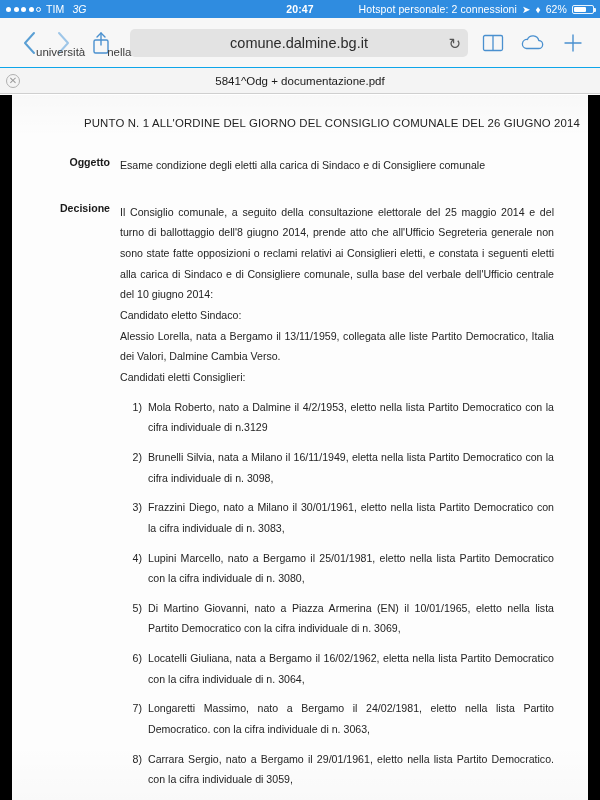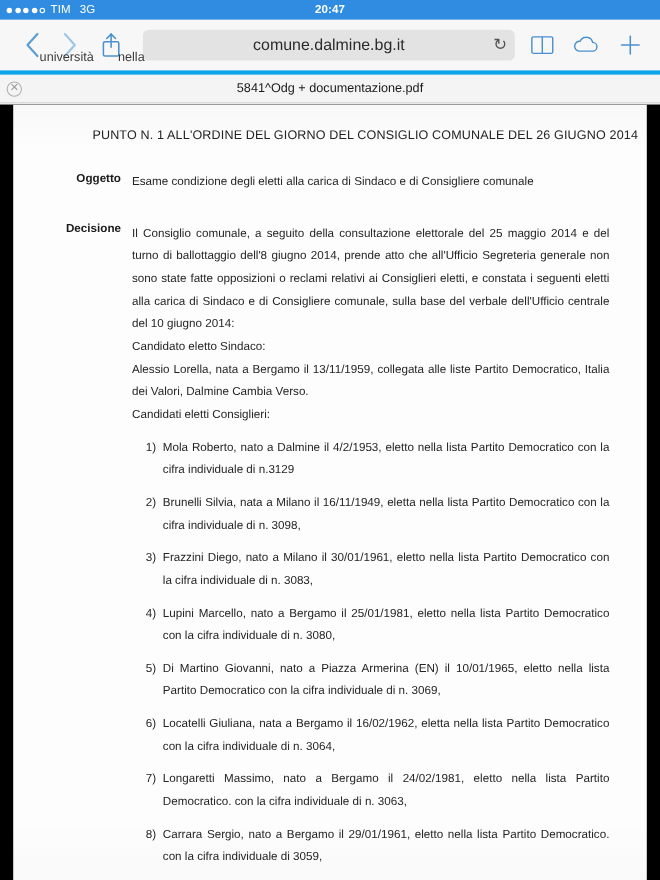--- a/index.html
+++ b/index.html
@@ -33,21 +33,21 @@
     position: relative;
   }
   .sb-left { display: flex; align-items: center; gap: 5px; }
   .signal-dots { display: flex; align-items: center; gap: 2.5px; }
   .dot {
     width: 5px; height: 5px; border-radius: 50%;
     background: #ffffff;
   }
   .dot.hollow { background: transparent; border: 1px solid #ffffff; width: 5px; height: 5px; }
   .sb-carrier { font-size: 10.5px; }
-  .sb-net { font-size: 10.5px; margin-left: 3px; }
+  .sb-net { font-size: 10.5px; margin-left: 3px; font-style: italic; }
   .sb-time {
     position: absolute;
     left: 0; right: 0;
     text-align: center;
     font-size: 10.5px;
     font-weight: bold;
     pointer-events: none;
   }
   .sb-right {
     margin-left: auto;
@@ -79,21 +79,21 @@
     left: 1px; top: 1px; bottom: 1px;
     width: 62%;
     background: #ffffff;
     border-radius: 1px;
   }
 
   
   .toolbar {
     height: 50px;
     background: #f7f7f7;
-    border-bottom: 4px solid #0ea5e9;
+    border-bottom: 1px solid #0ea5e9;
     display: flex;
     align-items: center;
     padding: 0 12px;
     gap: 0;
     position: relative;
   }
   .nav-btn {
     width: 34px; height: 34px;
     display: flex; align-items: center; justify-content: center;
     color: #9ec6e8;
@@ -282,20 +282,29 @@
         <span class="dot"></span>
           <span class="dot"></span>
           <span class="dot"></span>
           <span class="dot"></span>
           <span class="dot hollow"></span>
       </span>
       <span class="sb-carrier">TIM</span>
       <span class="sb-net">3G</span>
     </div>
     <div class="sb-time">20:47</div>
+    <div class="sb-right">
+      <span>Hotspot personale: 2 connessioni</span>
+      <span class="loc-arrow">➤</span>
+      <span class="bt-glyph">♦</span>
+      <span>62%</span>
+      <span class="battery">
+          <span class="battery-fill" style="width: 62%;"></span>
+        </span>
+    </div>
   </div>
 
   <div class="toolbar">
     <div class="nav-btn active">
       <svg width="17" height="26" viewBox="0 0 17 26" fill="none" stroke="currentColor" stroke-width="2" stroke-linecap="round" stroke-linejoin="round">
           <polyline points="13,3 4,13 13,23"></polyline>
         </svg>
     </div>
     <div class="nav-btn">
       <svg width="17" height="26" viewBox="0 0 17 26" fill="none" stroke="currentColor" stroke-width="2" stroke-linecap="round" stroke-linejoin="round">

